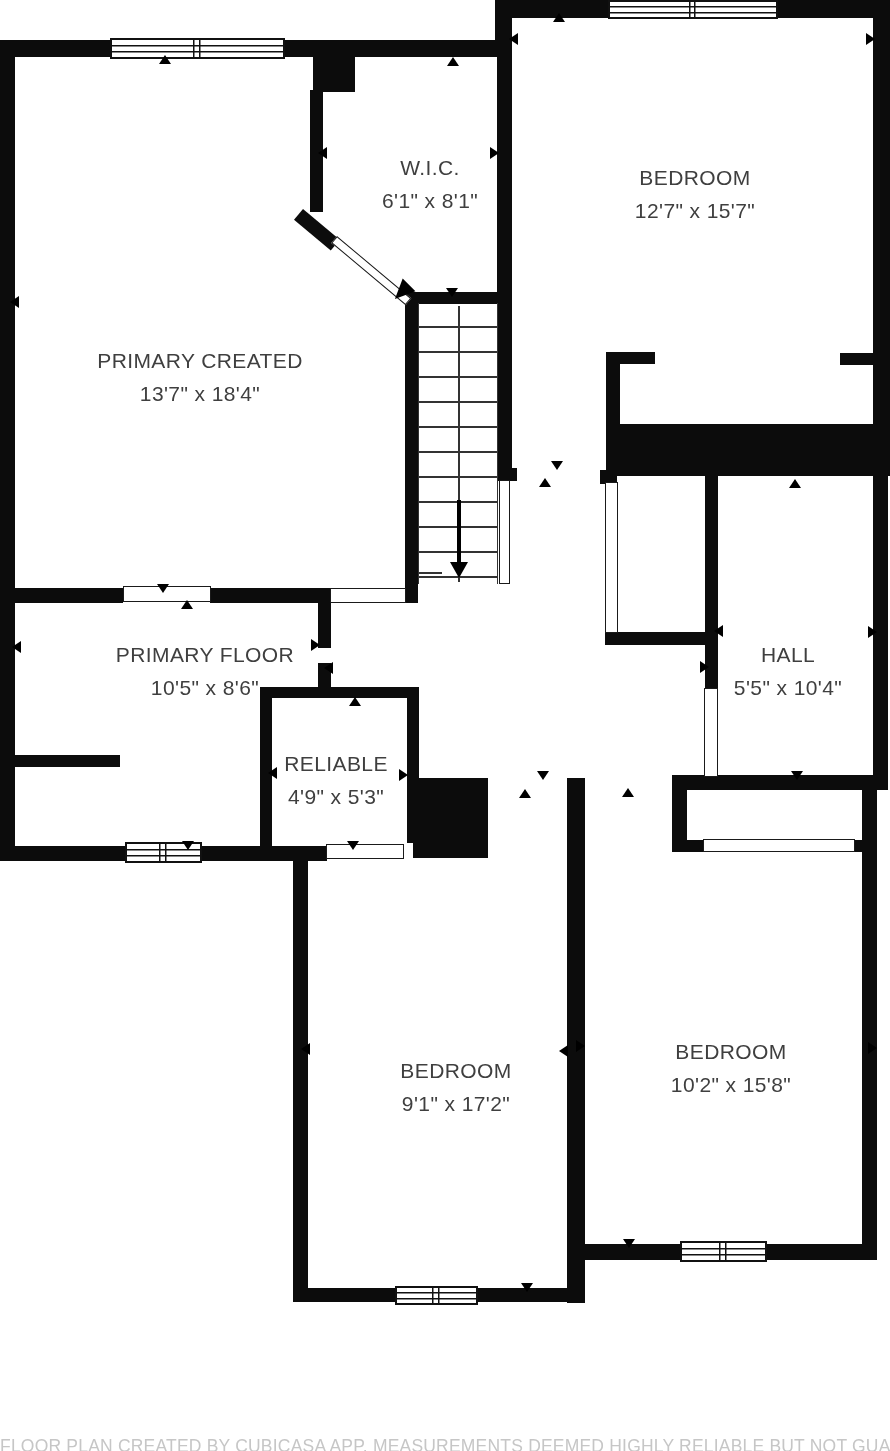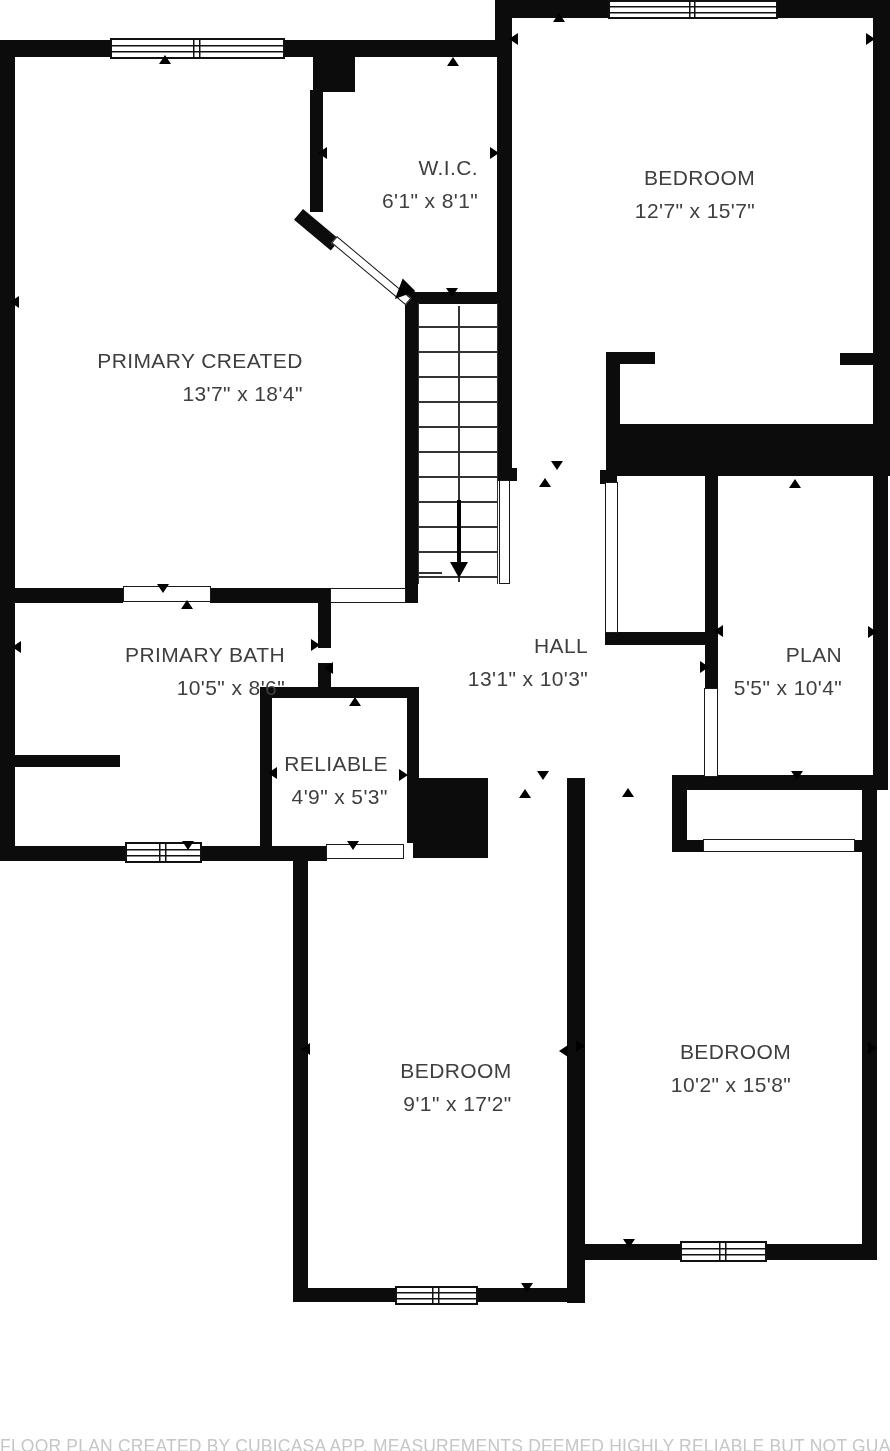--- a/index.html
+++ b/index.html
@@ -27,21 +27,21 @@
   .stair-head{position:absolute;left:450px;top:562px;width:0;height:0;border-style:solid;
        border-width:16px 9px 0 9px;border-color:#000 transparent transparent transparent;}
   .stair-lip{position:absolute;left:418px;top:572px;width:24px;height:2px;background:#333;}
   .diag-wall{position:absolute;left:303px;top:209px;width:48px;height:14px;background:#0c0c0c;
        transform:rotate(40deg);transform-origin:top left;}
   .diag-door{position:absolute;left:337px;top:236px;width:97px;height:9px;background:#fff;
        border:1.5px solid #1a1a1a;box-sizing:border-box;transform:rotate(40deg);transform-origin:top left;}
   .wic-arrow{position:absolute;left:393px;top:282px;width:0;height:0;border-style:solid;
        border-width:20px 9px 0 9px;border-color:#000 transparent transparent transparent;
        transform:rotate(45deg);}
-  .room-label{position:absolute;transform:translate(-50%,-50%);text-align:right;
+  .room-label{position:absolute;transform:translate(-50%,-50%);text-align:center;
        color:#3f3f3f;font-size:21px;line-height:33px;letter-spacing:.4px;white-space:nowrap;}
   .footer{position:absolute;left:0;top:1436px;width:100%;text-align:center;
        color:#c6c6c6;font-size:17.5px;letter-spacing:.2px;white-space:nowrap;}
 </style>
 </head>
 <body>
 
 <div id="plan">
 
   <div class="wall" style="left:0;top:40px;width:112px;height:17px"></div>
@@ -154,29 +154,25 @@
   </div>
   <div class="room-label" style="left:430px;top:184px">
     <div>W.I.C.</div>
     <div>6'1" x 8'1"</div>
   </div>
   <div class="room-label" style="left:695px;top:194px">
     <div>BEDROOM</div>
     <div>12'7" x 15'7"</div>
   </div>
   <div class="room-label" style="left:205px;top:671px">
-    <div>PRIMARY BATH</div>
+    <div>PRIMARY FLOOR</div>
     <div>10'5" x 8'6"</div>
   </div>
-  <div class="room-label" style="left:528px;top:662px">
+  <div class="room-label" style="left:788px;top:671px">
     <div>HALL</div>
-    <div>13'1" x 10'3"</div>
-  </div>
-  <div class="room-label" style="left:788px;top:671px">
-    <div>PLAN</div>
     <div>5'5" x 10'4"</div>
   </div>
   <div class="room-label" style="left:336px;top:780px">
     <div>RELIABLE</div>
     <div>4'9" x 5'3"</div>
   </div>
   <div class="room-label" style="left:456px;top:1087px">
     <div>BEDROOM</div>
     <div>9'1" x 17'2"</div>
   </div>

